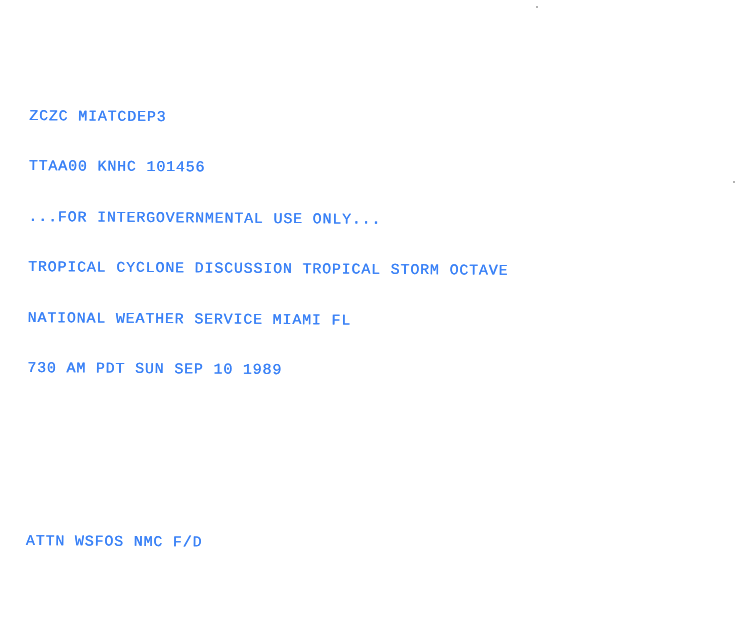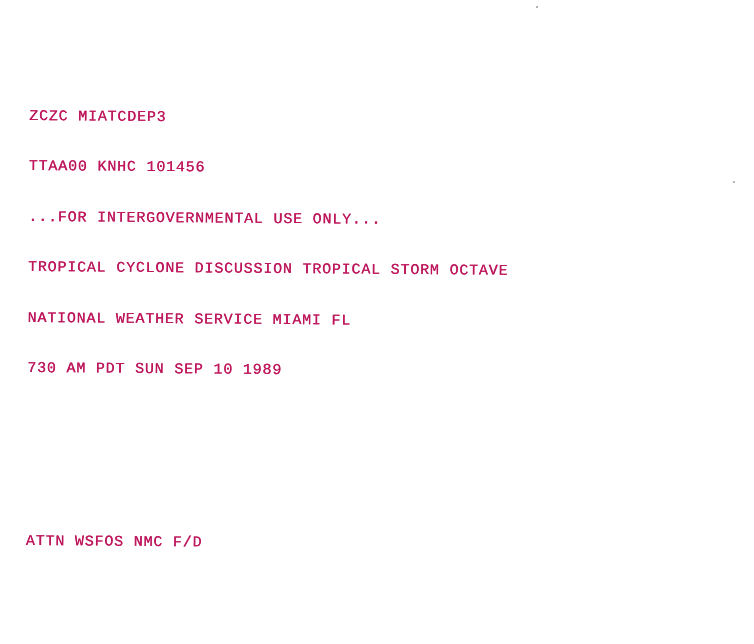--- a/index.html
+++ b/index.html
@@ -8,21 +8,21 @@
     background: #ffffff;
   }
   .page {
     position: relative;
     width: 754px;
     height: 644px;
     background: #ffffff;
     overflow: hidden;
     font-family: "Liberation Mono", "DejaVu Sans Mono", monospace;
     font-size: 15px;
-    color: #be185d;
+    color: #3b82f6;
     letter-spacing: 0.8px;
   }
   .sheet {
     position: absolute;
     top: 7px;
     left: 30px;
     right: 8px;
     transform: rotate(0.45deg);
     transform-origin: 0 0;
     white-space: pre;             

